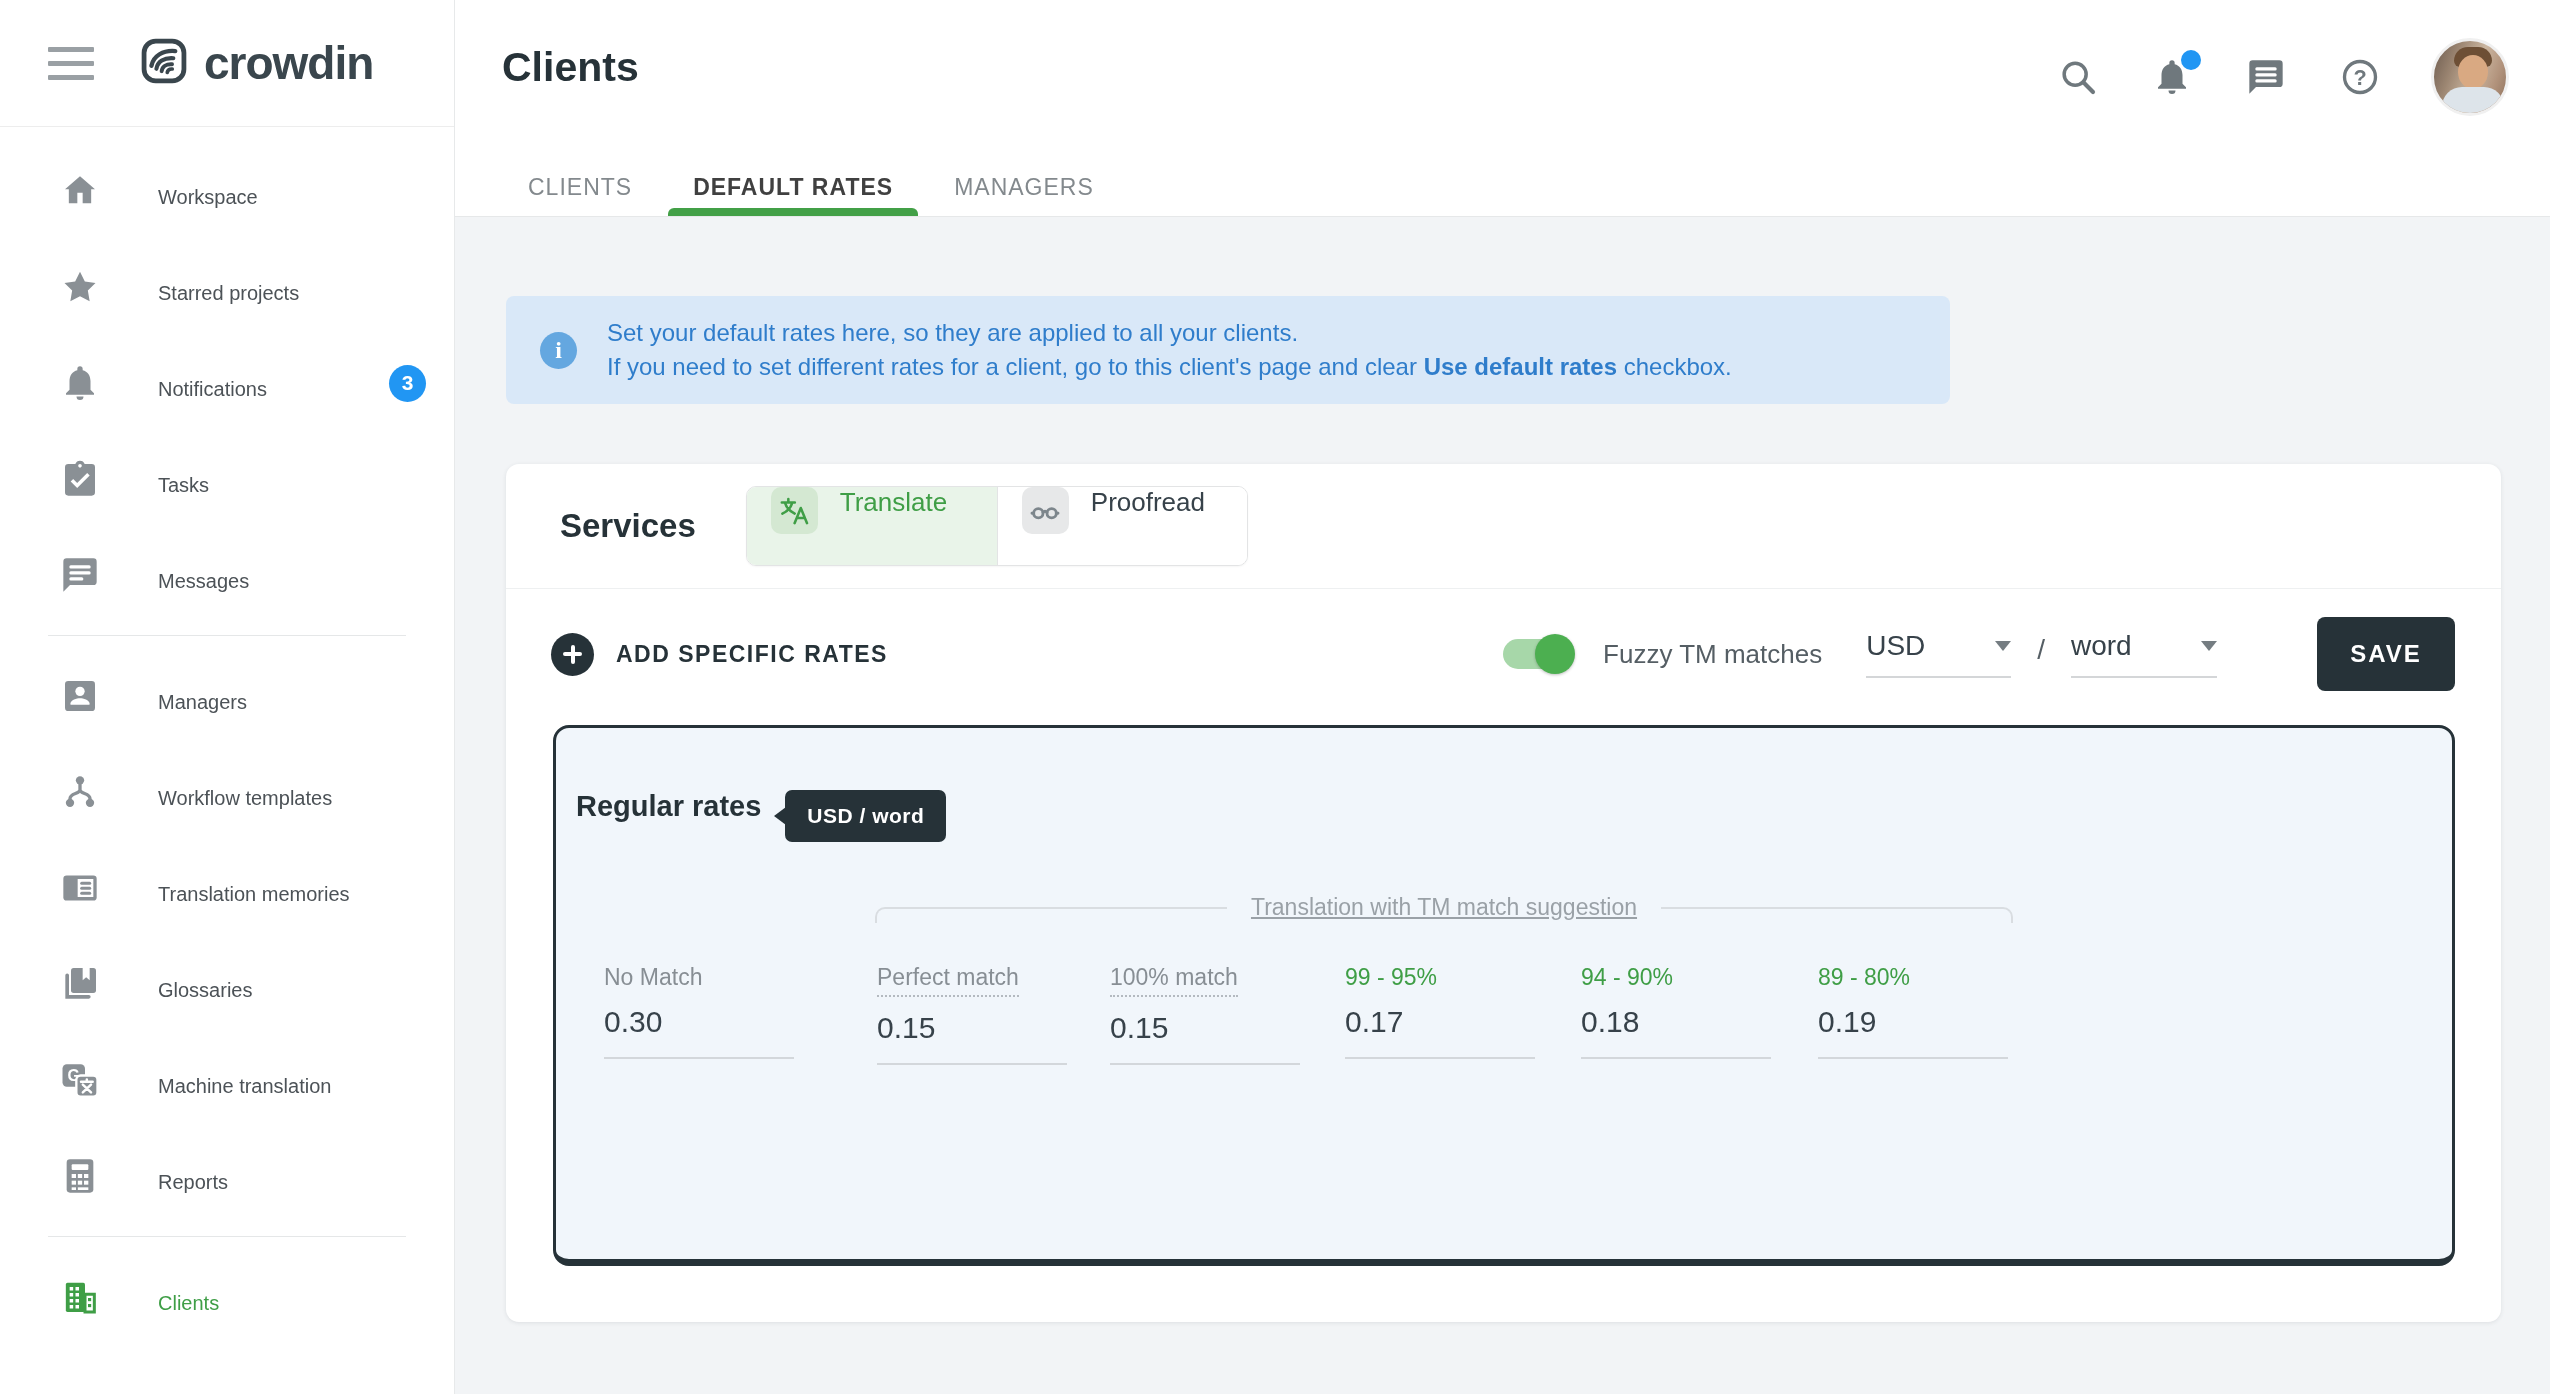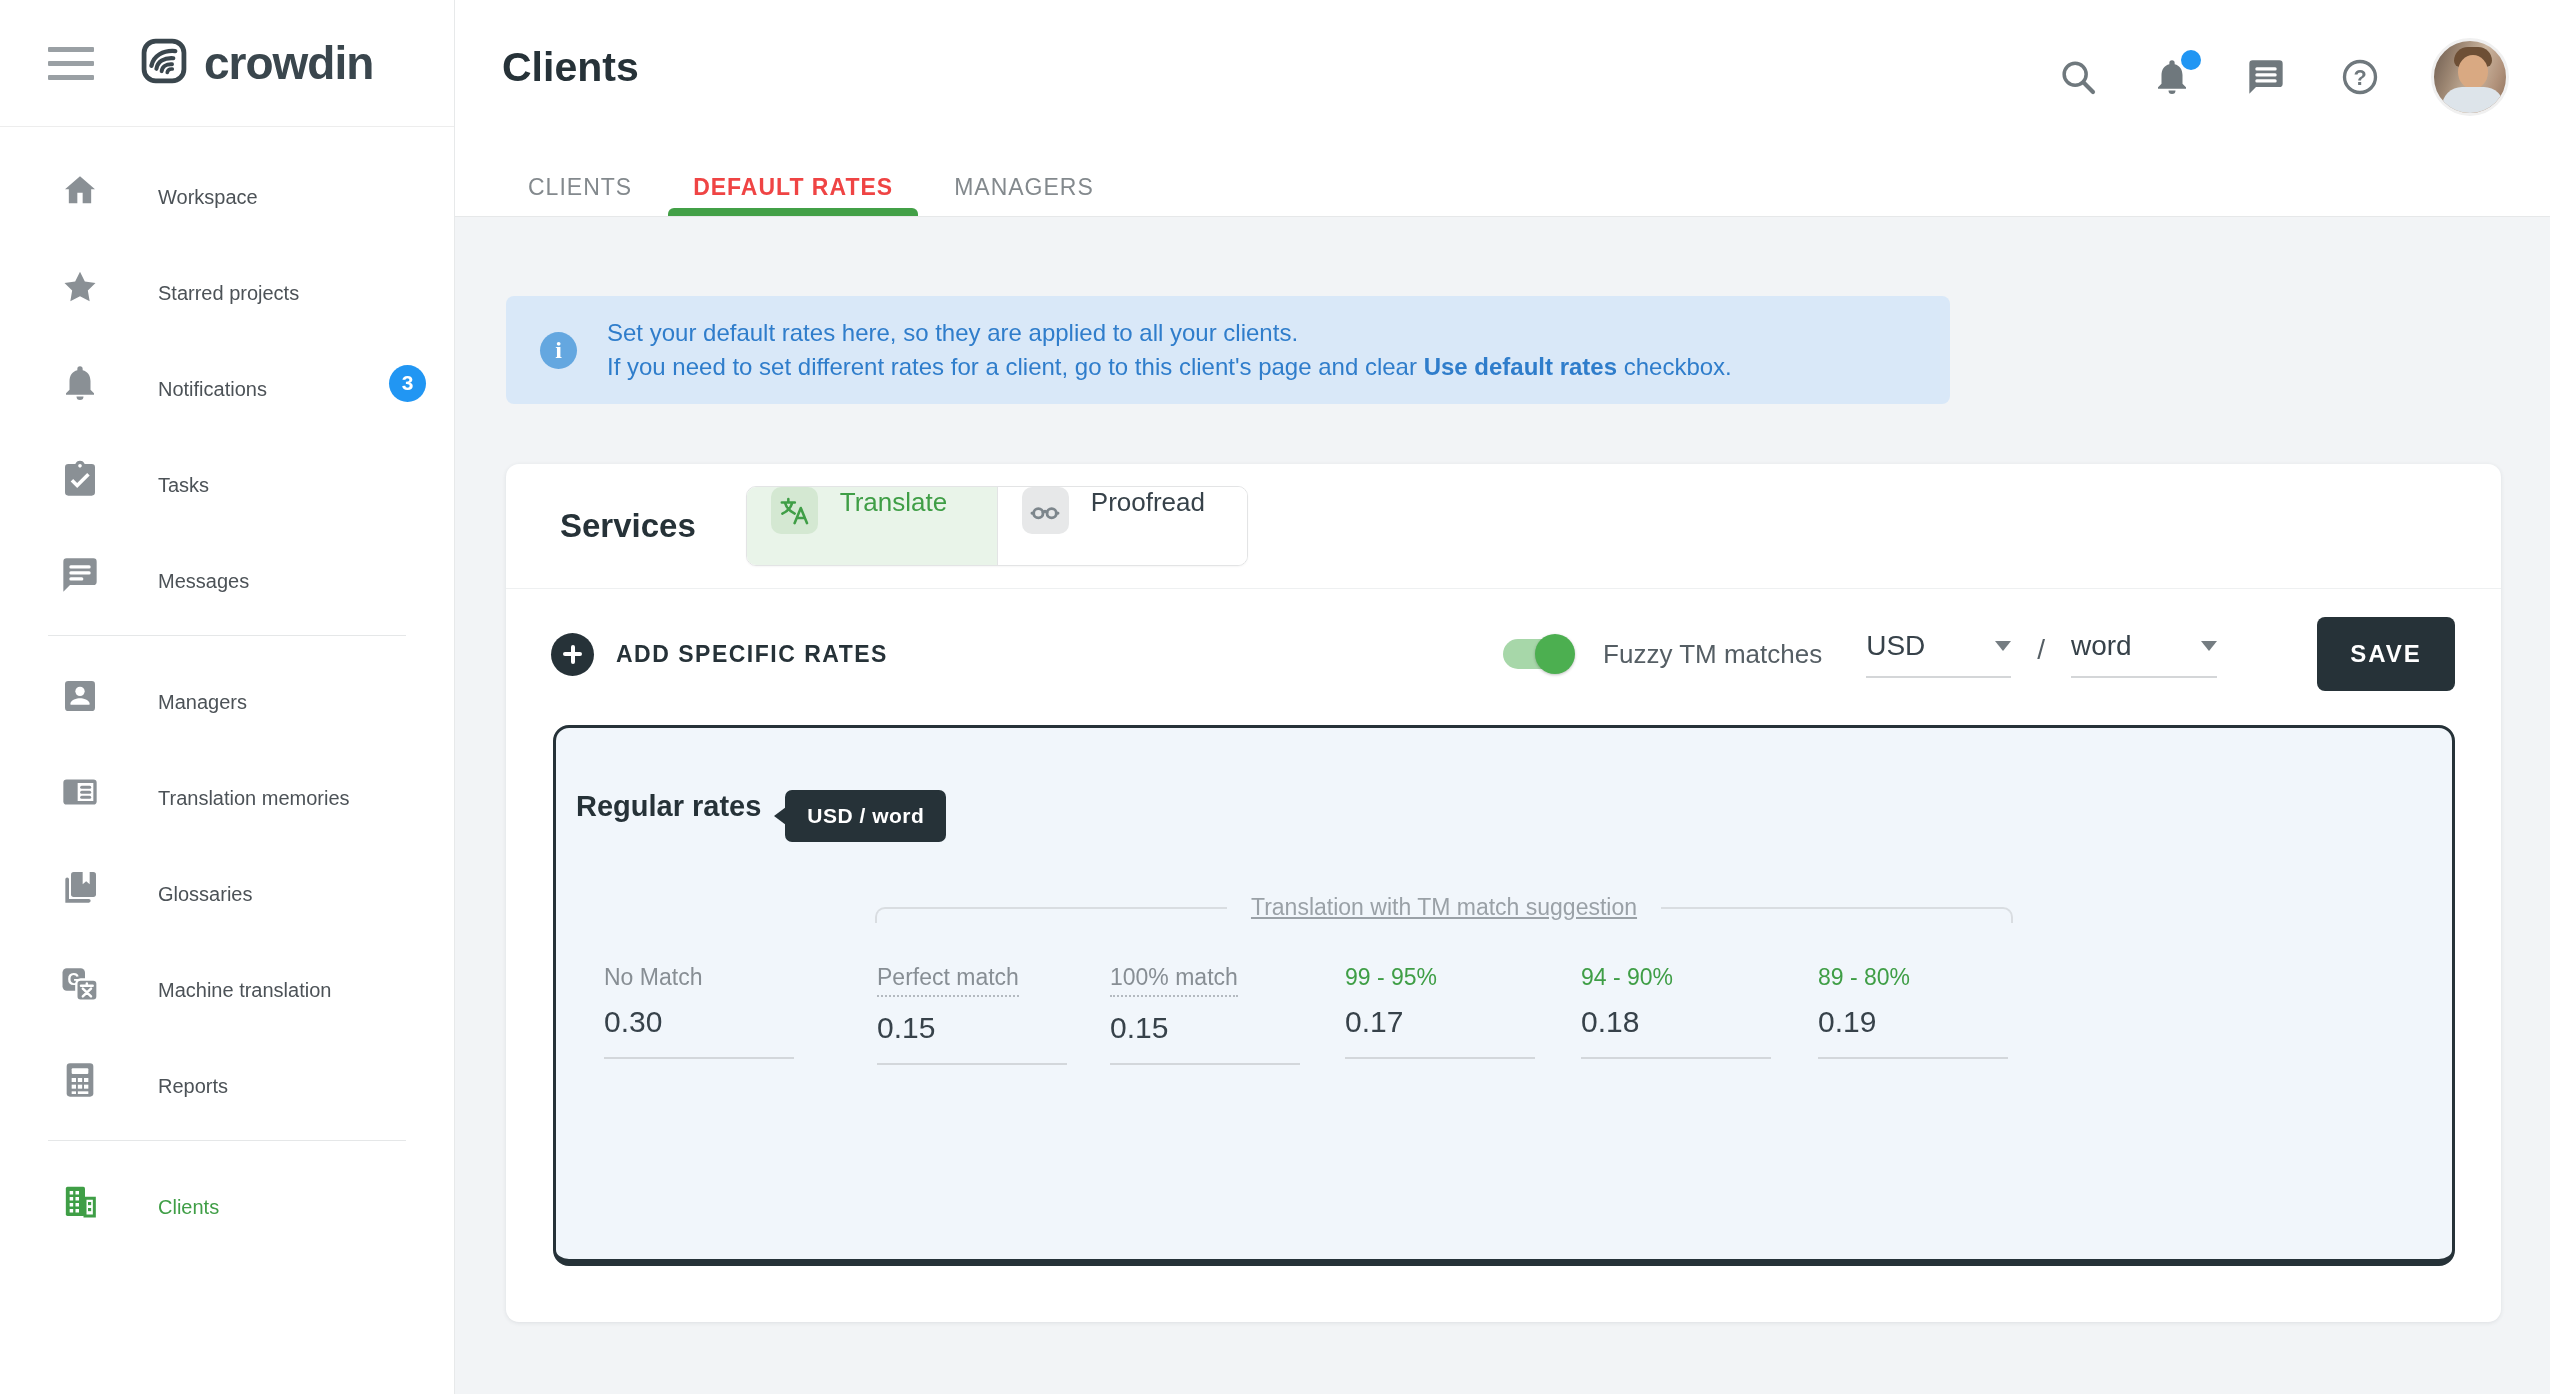--- a/index.html
+++ b/index.html
@@ -60,21 +60,21 @@
     width:78px; height:78px; border-radius:50%; cursor:pointer;
     border:3px solid #f0f0f0; position:relative; overflow:hidden;
     background:linear-gradient(110deg,#6b5a4e 0%,#9c8672 28%,#cbb6a0 55%,#b2937c 78%,#8c6f5a 100%);
   }
   .avatar .face { position:absolute; left:24px; top:14px; width:30px; height:34px; border-radius:50%; background:#d9a982; }
   .avatar .hair { position:absolute; left:20px; top:6px; width:38px; height:20px; border-radius:18px 18px 8px 8px; background:#6d4f35; }
   .avatar .shirt { position:absolute; left:8px; top:46px; width:62px; height:34px; border-radius:20px 20px 0 0; background:#dde4ea; }
 
   .tabs { position:absolute; left:0; bottom:0; height:58px; display:flex; align-items:center; padding-left:73px; gap:61px; }
   .tab { font-size:23px; letter-spacing:1px; color:#83898d; cursor:pointer; position:relative; height:100%; display:flex; align-items:center; }
-  .tab.active { color:#ef4444; font-weight:700; }
+  .tab.active { color:#404040; font-weight:700; }
   .tab.active::after {
     content:""; position:absolute; left:-25px; right:-25px; bottom:0; height:8px;
     background:#43a047; border-radius:6px 6px 0 0;
   }
 
   .content { flex:1; padding:79px 49px 0 51px; overflow:hidden; }
 
   
   .banner {
     width:1444px; min-height:108px; background:#d9e8f8; border-radius:8px;
@@ -256,20 +256,33 @@
       <span class="nico">
         <svg viewBox="0 0 24 24">
             <path fill="currentColor" d="M19 3H5a2 2 0 0 0-2 2v14a2 2 0 0 0 2 2h14a2 2 0 0 0 2-2V5a2 2 0 0 0-2-2z"></path>
             <g fill="#fff">
               <circle cx="12" cy="9.2" r="2.8"></circle>
               <path d="M17.7 17.2H6.3v-.8c0-2 3.8-3.1 5.7-3.1s5.7 1.1 5.7 3.1z"></path>
             </g>
           </svg>
       </span>
       <span class="nav-label">Managers</span>
+    </div>
+    <div class="nav-item">
+      <span class="nico">
+        <svg viewBox="0 0 24 24" fill="currentColor">
+            <g fill="none" stroke="currentColor" stroke-width="2" stroke-linecap="round" stroke-linejoin="round">
+              <path d="M12 7.4v3.2M12 10.6c0 2.7-6 2-6 5.4M12 10.6c0 2.7 6 2 6 5.4"></path>
+            </g>
+            <circle cx="12" cy="5" r="2.5"></circle>
+            <circle cx="6" cy="18.5" r="2.5"></circle>
+            <circle cx="18" cy="18.5" r="2.5"></circle>
+          </svg>
+      </span>
+      <span class="nav-label">Workflow templates</span>
     </div>
     <div class="nav-item">
       <span class="nico">
         <svg viewBox="0 0 24 24">
             <path fill="currentColor" d="M20 4.5H4a2 2 0 0 0-2 2v11a2 2 0 0 0 2 2h16a2 2 0 0 0 2-2v-11a2 2 0 0 0-2-2z"></path>
             <rect x="10.6" y="6.6" width="9.4" height="10.8" fill="#fff"></rect>
             <g fill="currentColor">
               <rect x="12.1" y="8.2" width="6.6" height="1.8" rx=".9"></rect>
               <rect x="12.1" y="11.2" width="6.6" height="1.8" rx=".9"></rect>
               <rect x="12.1" y="14.2" width="6.6" height="1.8" rx=".9"></rect>

